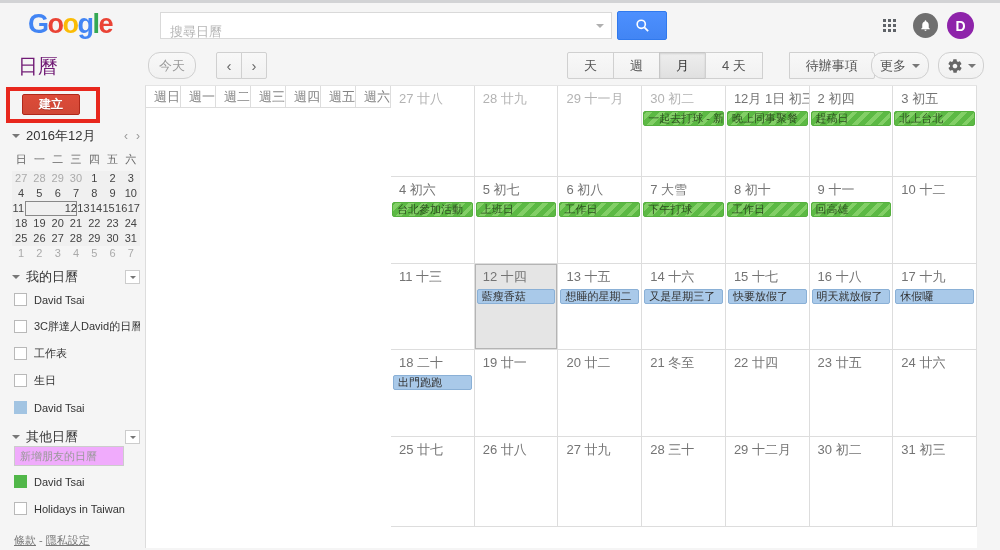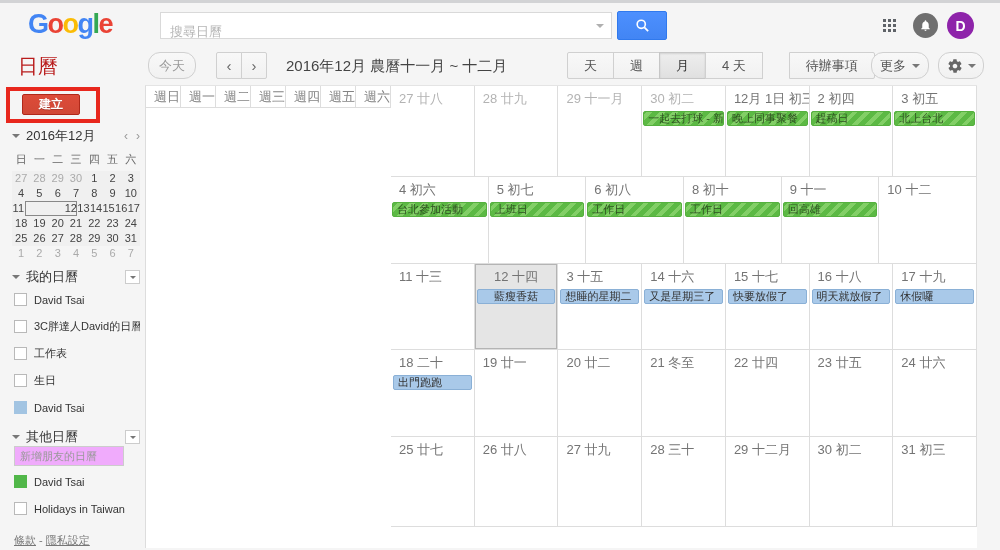--- a/index.html
+++ b/index.html
@@ -32,21 +32,21 @@
     display:grid; grid-template-columns:repeat(3,4px); grid-template-rows:repeat(3,4px); gap:1px; cursor:pointer; }
   .apps-icon i { background:#5f6368; width:3px; height:3px; margin:auto; }
   .bell { position:absolute; left:913px; top:10px; width:25px; height:25px; border-radius:50%;
     background:#6f6f6f; display:flex; align-items:center; justify-content:center; cursor:pointer; }
   .avatar { position:absolute; left:947px; top:9px; width:27px; height:27px; border-radius:50%;
     background:#8e24aa; color:#fff; font-size:14px; font-weight:bold;
     display:flex; align-items:center; justify-content:center; cursor:pointer; }
 
   
   .toolbar { position:absolute; left:0; top:45px; right:0; height:40px; }
-  .app-title { position:absolute; left:18px; top:8px; font-size:20px; color:#b91c1c; }
+  .app-title { position:absolute; left:18px; top:8px; font-size:20px; color:#701a75; }
   .btn {
     height:27px; background:linear-gradient(#f8f8f8,#f1f1f1);
     border:1px solid #d0d0d0; color:#555; font-size:13px; border-radius:12px;
     display:flex; align-items:center; justify-content:center; cursor:pointer; white-space:nowrap;
   }
   .today-btn { position:absolute; left:148px; top:7px; width:48px; color:#9b9b9b; }
   .nav-group { position:absolute; left:216px; top:7px; display:flex; }
   .nav-group .btn { width:26px; font-size:15px; color:#666; }
   .nav-group .btn:first-child { border-radius:2px 0 0 2px; }
   .nav-group .btn:last-child { border-radius:0 2px 2px 0; margin-left:-1px; }
@@ -98,21 +98,21 @@
   .sidebar-footer a { color:#777; text-decoration:underline; cursor:pointer; }
 
   
   .grid { position:absolute; left:145px; top:85px; width:832px; height:463px;
     background:#fff; border-left:1px solid #ddd; border-top:1px solid #e4e4e4; display:flex; flex-direction:row; }
   .weekday-row { display:flex; height:22px; flex:none; }
   .weekday-cell { flex:1; border-right:1px solid #ddd; border-bottom:1px solid #ddd;
     font-size:13px; color:#848484; line-height:21px; padding-left:8px; overflow:hidden; }
   .week-row { display:flex; flex:none; }
   .cell { flex:1; border-right:1px solid #ddd; border-bottom:1px solid #ddd; overflow:hidden; cursor:pointer; }
-  .cell.today { background:#e5e5e5; box-shadow:inset 0 0 0 1px #b4b4b4;text-align:center; }
+  .cell.today { background:#e5e5e5; box-shadow:inset 0 0 0 1px #b4b4b4; }
   .date-label { font-size:13px; color:#747474; padding:4px 8px 2px; white-space:nowrap; }
   .cell.out .date-label { color:#b3b3b3; }
   .event { height:15px; line-height:15px; font-size:11px; border-radius:2px;
     margin:1px 1px 0; padding:0 4px; overflow:hidden; white-space:nowrap; cursor:pointer; }
   .event.green {
     background:repeating-linear-gradient(-45deg,#5cb944 0 5px,#82cf66 5px 9px);
     color:#2e4f21; border:1px solid #55b03e; line-height:13px;
   }
   .event.blue { background:#a9c9e9; border:1px solid #8ab0d6; color:#333; line-height:13px; margin:1px 2px 0; }
 </style>
@@ -152,21 +152,20 @@
   <div class="avatar">D</div>
 </div>
 
 <div class="toolbar">
   <div class="app-title">日曆</div>
   <div class="btn today-btn">今天</div>
   <div class="nav-group">
     <div class="btn">‹</div>
     <div class="btn">›</div>
   </div>
-  <div class="range-title">2016年12月 農曆十一月 ~ 十二月</div>
   <div class="view-group">
       <div class="btn view-btn">天</div>
       <div class="btn view-btn">週</div>
       <div class="btn view-btn selected">月</div>
       <div class="btn view-btn">4 天</div>
       <div class="btn view-btn">待辦事項</div>
     </div>
   <div class="btn more-btn">
     <span>更多</span>
     <span class="tri-down"></span>
@@ -356,41 +355,45 @@
         </div>
         <div class="cell">
           <div class="date-label">5 初七</div>
           <div class="event green">上班日</div>
         </div>
         <div class="cell">
           <div class="date-label">6 初八</div>
           <div class="event green">工作日</div>
         </div>
         <div class="cell">
+          <div class="date-label">7 大雪</div>
+          <div class="event green">下午打球</div>
+        </div>
+        <div class="cell">
           <div class="date-label">8 初十</div>
           <div class="event green">工作日</div>
         </div>
         <div class="cell">
           <div class="date-label">9 十一</div>
           <div class="event green">回高雄</div>
         </div>
         <div class="cell">
           <div class="date-label">10 十二</div>
         </div>
       </div>
       <div class="week-row" style="height: 86px;">
         <div class="cell">
           <div class="date-label">11 十三</div>
         </div>
         <div class="cell today">
           <div class="date-label">12 十四</div>
           <div class="event blue">藍瘦香菇</div>
         </div>
         <div class="cell">
-          <div class="date-label">3 十五</div>
+          <div class="date-label">13 十五</div>
           <div class="event blue">想睡的星期二</div>
         </div>
         <div class="cell">
           <div class="date-label">14 十六</div>
           <div class="event blue">又是星期三了</div>
         </div>
         <div class="cell">
           <div class="date-label">15 十七</div>
           <div class="event blue">快要放假了</div>
         </div>

